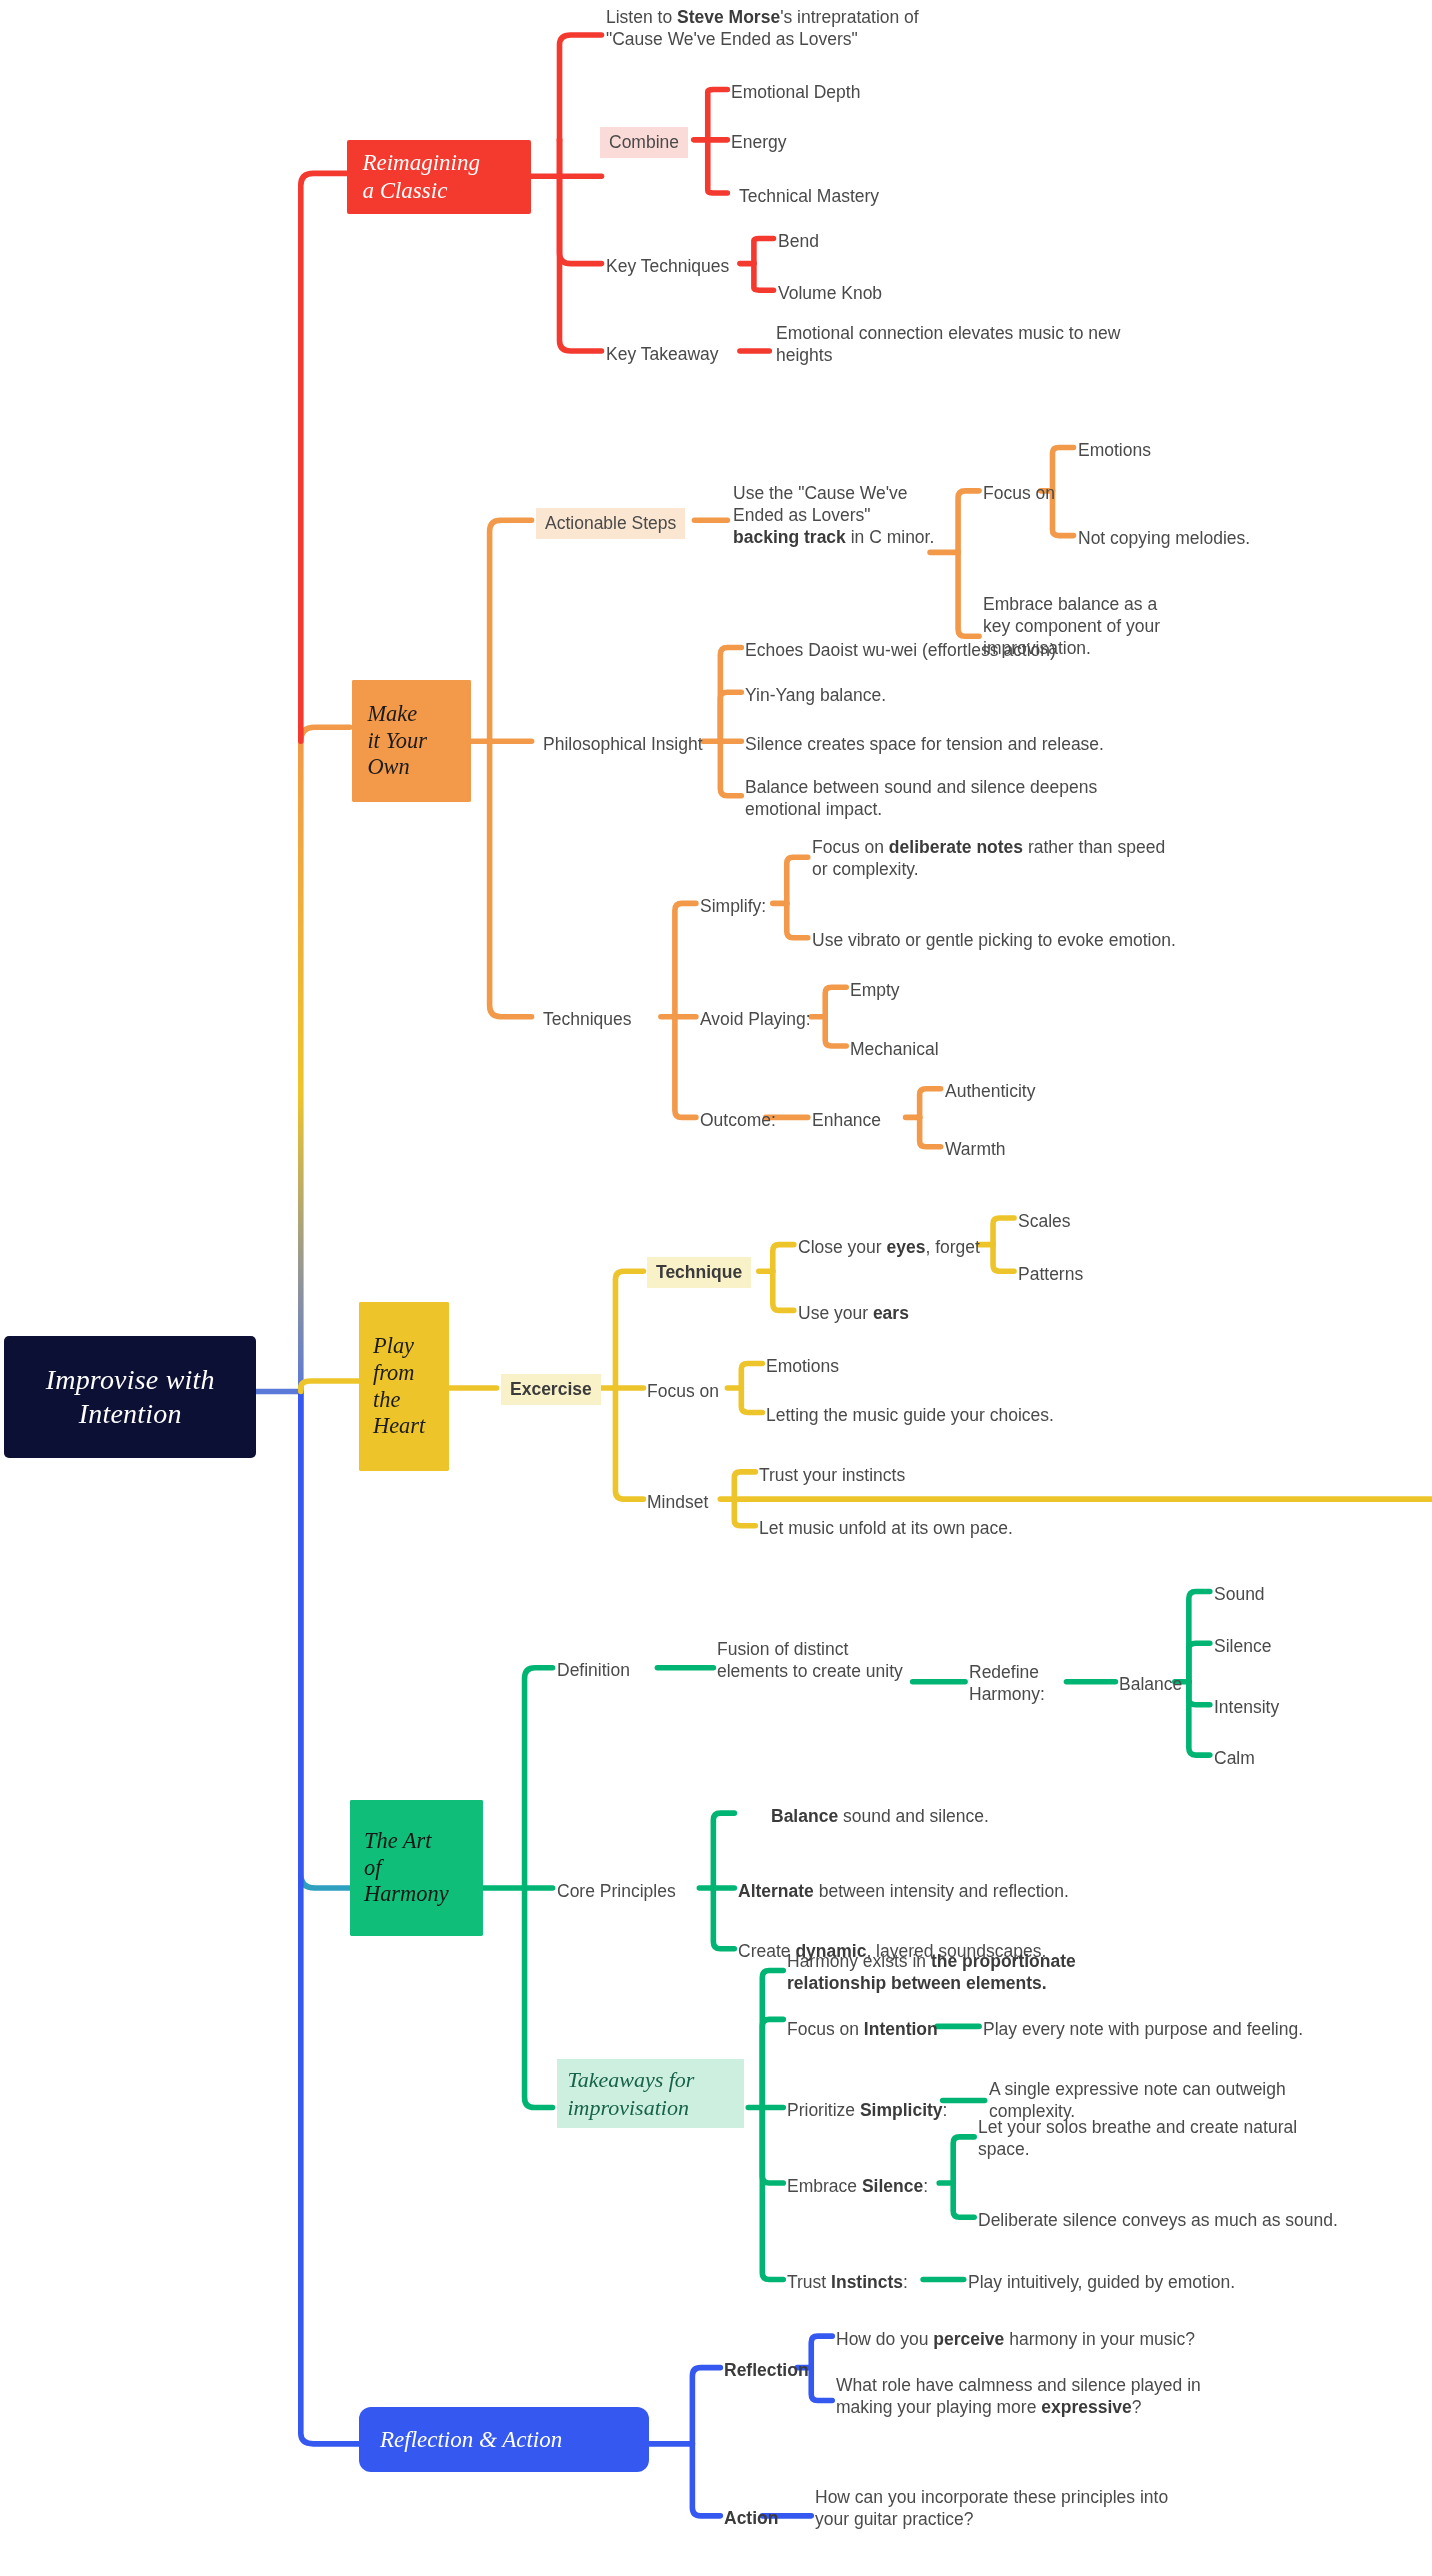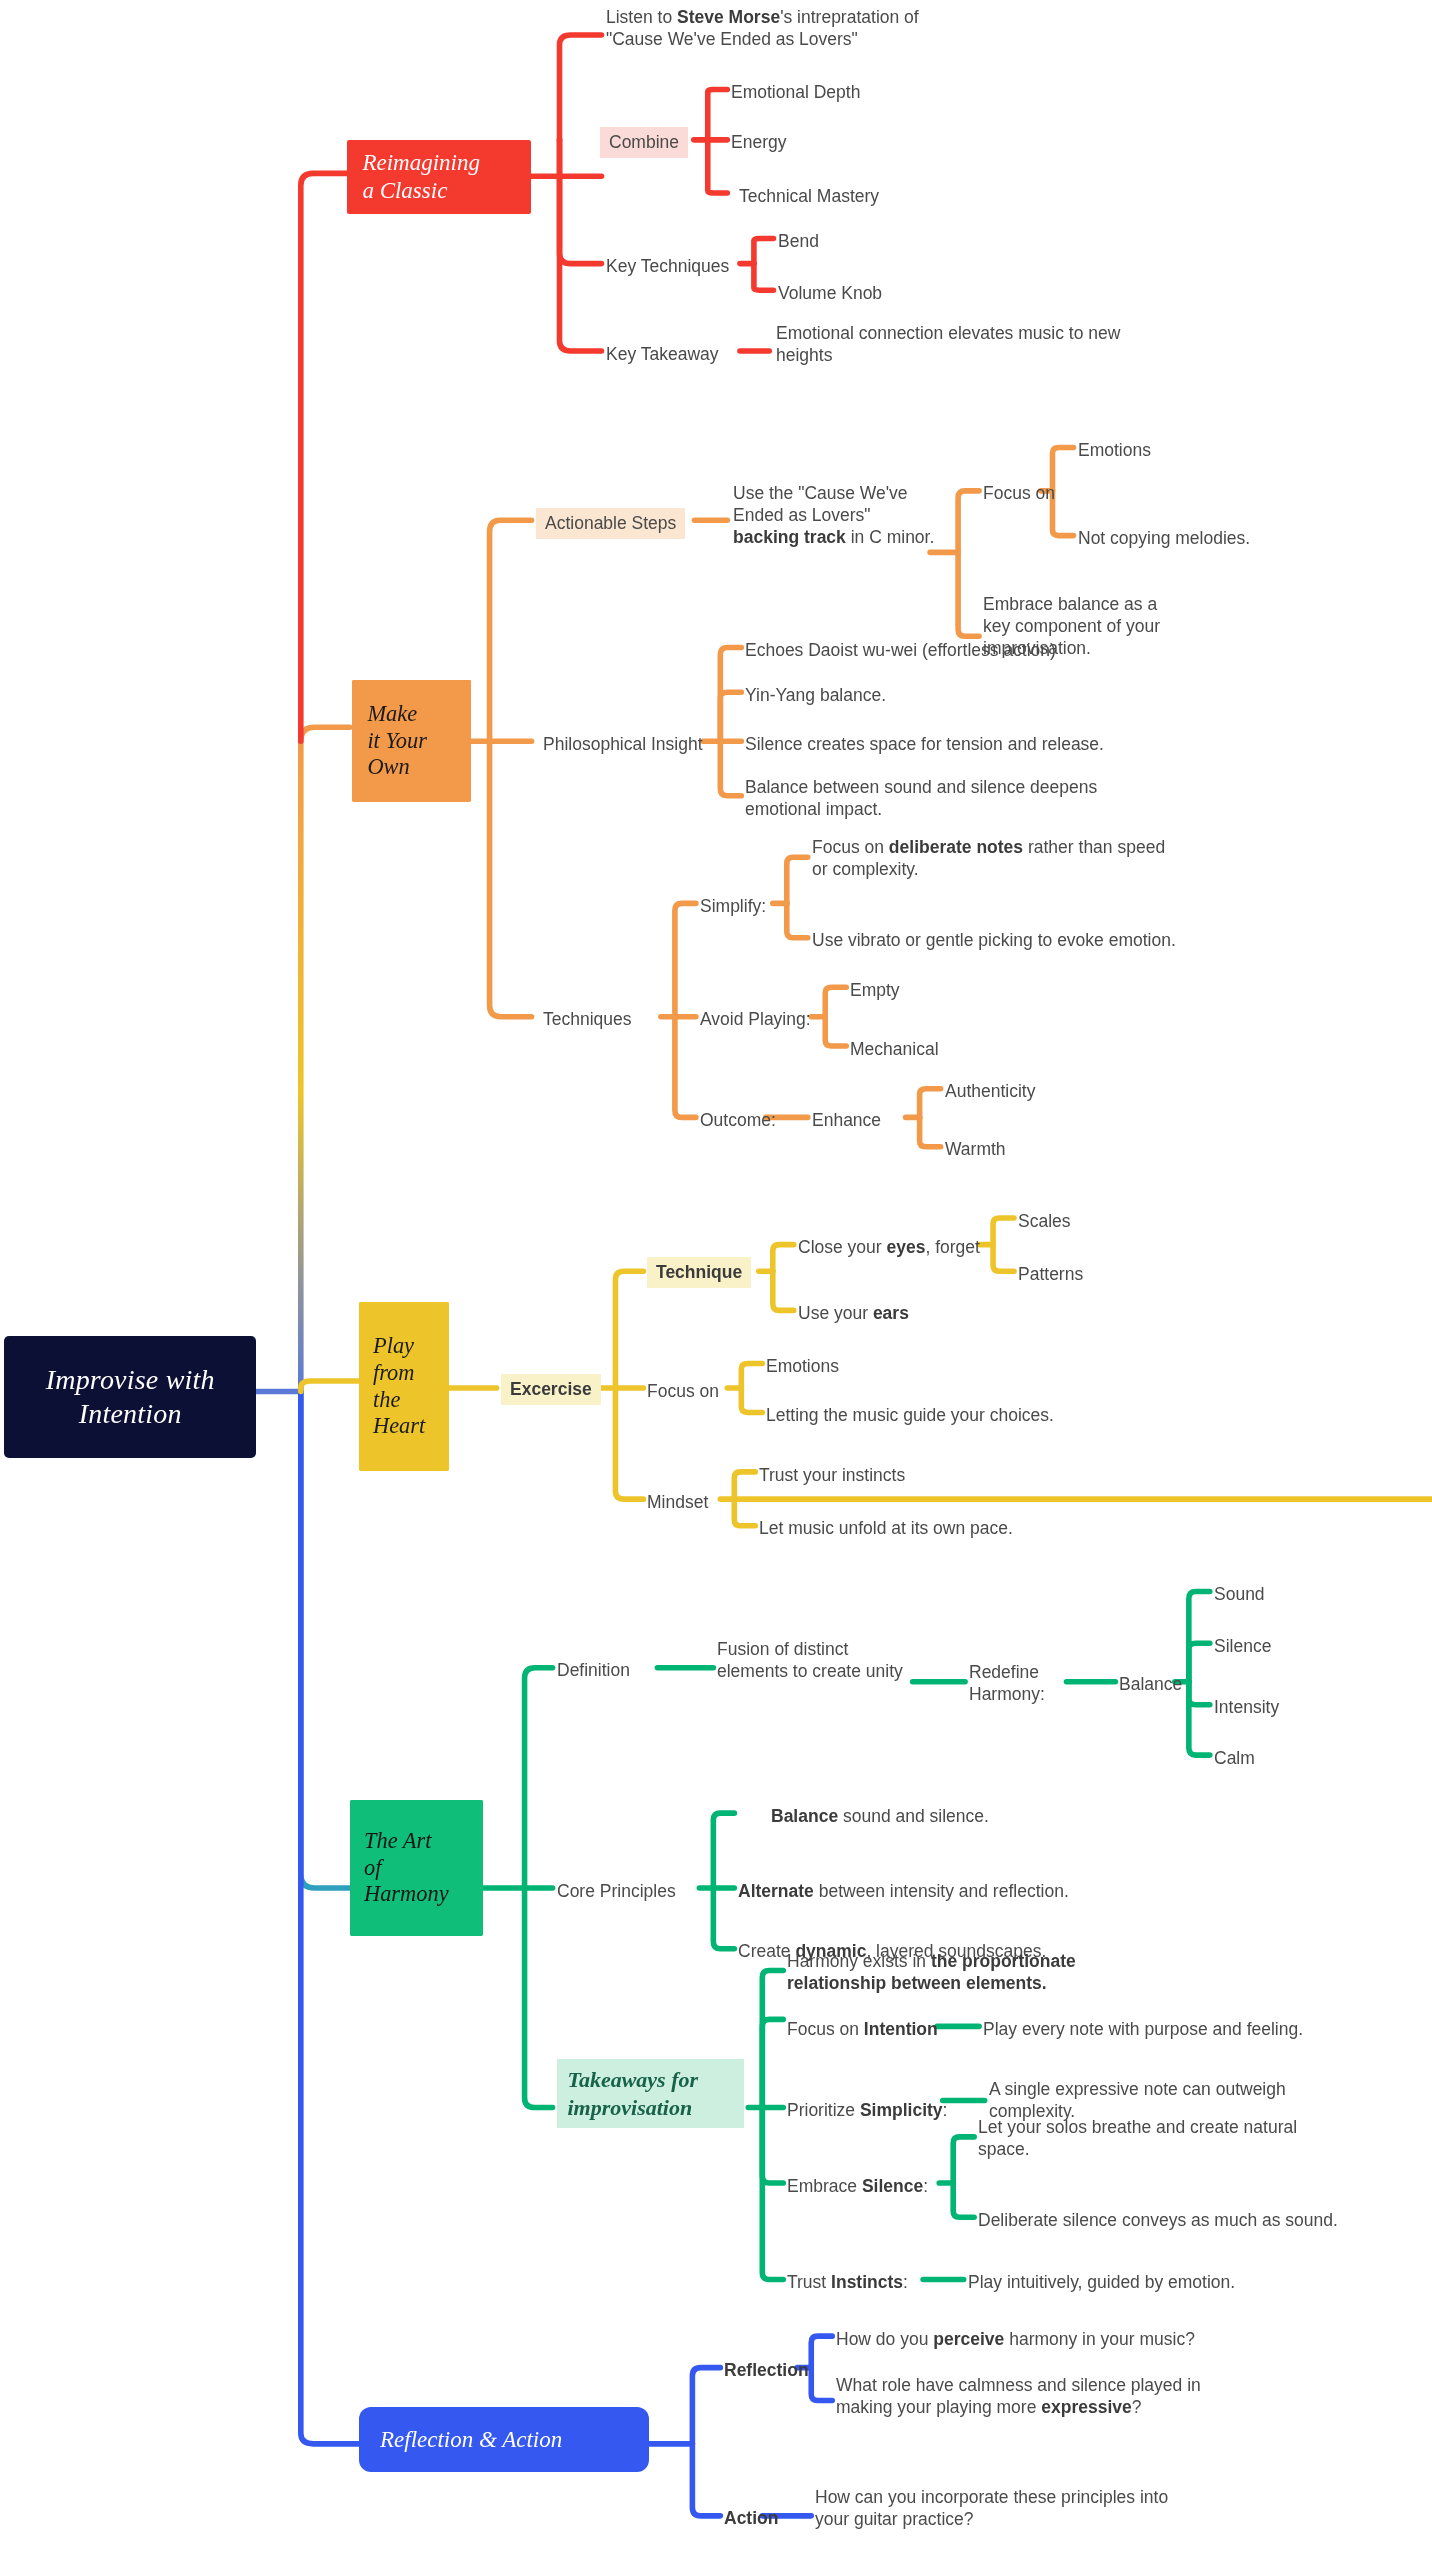--- a/index.html
+++ b/index.html
@@ -82,21 +82,21 @@
     padding:4.9px 9px;
     white-space:nowrap;
     box-sizing:border-box;
   }
   .hl-red{background:#fbdbd8;color:#4a4a4a;}
   .hl-orange{background:#fbe6d1;color:#4a4a4a;}
   .hl-yellow{background:#f9f1c8;color:#3b3b3b;font-weight:bold;}
   .hl-green{
     background:#cdefdf;color:#17624a;
     font-family:"Liberation Serif", serif;font-style:italic;
-    font-size:22px;line-height:1.25;white-space:normal;padding:7px 10.5px;font-weight:bold;
+    font-size:22px;line-height:1.25;white-space:normal;padding:7px 10.5px;
   }
 
   
   .lbl{
     position:absolute;
     font-size:17.5px;
     line-height:1.26;
     color:#4a4a4a;
     white-space:pre-line;
   }

